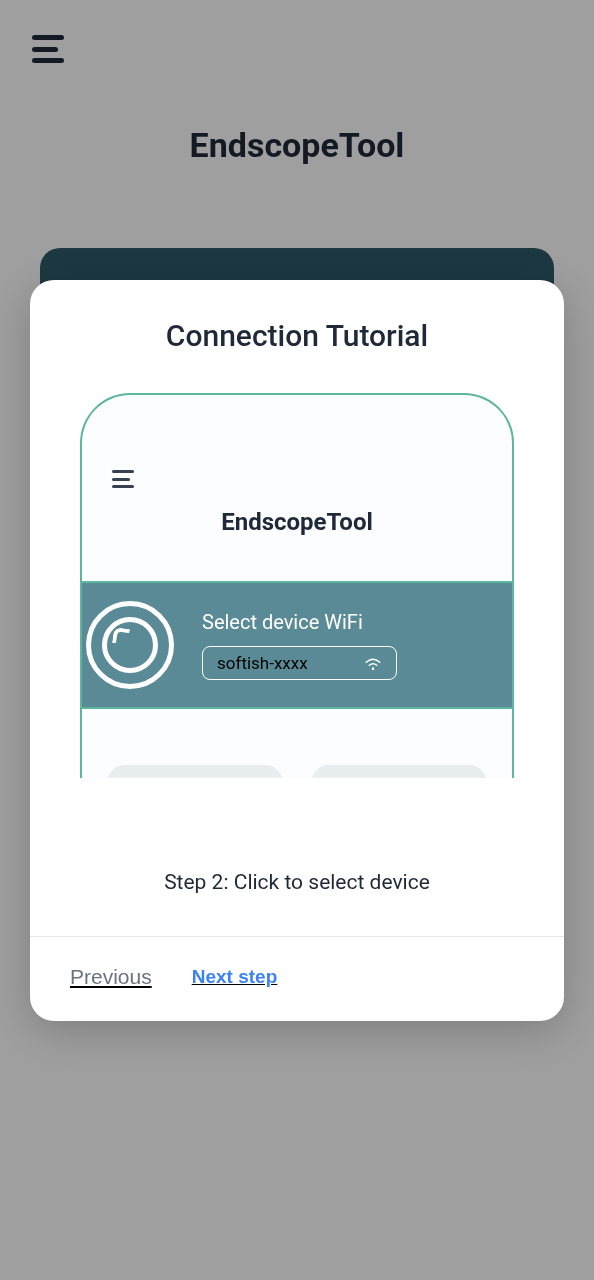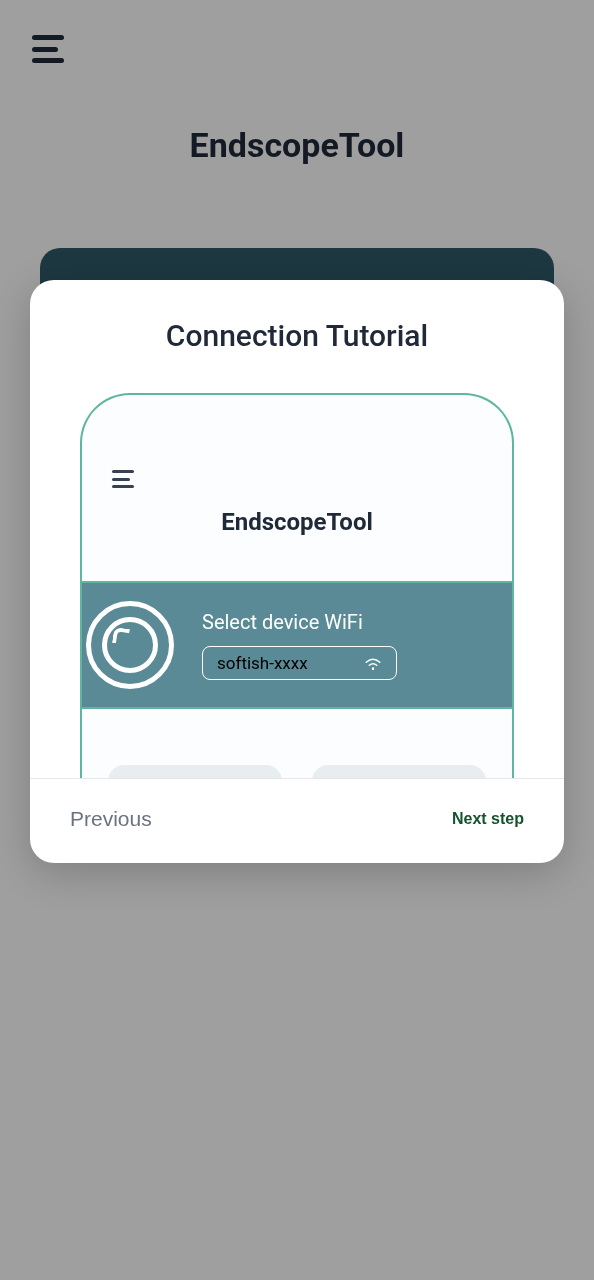--- a/index.html
+++ b/index.html
@@ -235,35 +235,36 @@
       text-align: center;
       font-size: 21px;
       color: #1f2937;
       padding: 92px 0 42px 0;
     }
     
     .dialog-footer {
       border-top: 1px solid #e5e7eb;
       padding: 28px 40px 32px 40px;
       display: flex;
-      justify-content: space-between;
-      gap: 32px;
+      justify-content: flex-start;
+      gap: 40px;
+      text-decoration: underline;
     }
     
     .btn-previous {
       font-size: 21px;
       color: #6b7280;
       background: none;
       border: none;
       cursor: pointer;
     }
     
     .btn-next {
-      font-size: 16px;
-      color: #14532d;
+      font-size: 19px;
+      color: #3b82f6;
       font-weight: 600;
       background: none;
       border: none;
       cursor: pointer;
     }
   </style>
 </head>
 <body>
 
 <div class="background-layer">
@@ -308,18 +309,19 @@
         </div>
       </div>
     </div>
 
     <div class="bottom-cards">
       <div class="bottom-card"></div>
       <div class="bottom-card"></div>
     </div>
   </div>
 
+  <div class="step-text">Step 2: Click to select device</div>
 
   <div class="dialog-footer">
     <button class="btn-previous">Previous</button>
     <button class="btn-next">Next step</button>
   </div>
 </div>
 
 </body></html>

